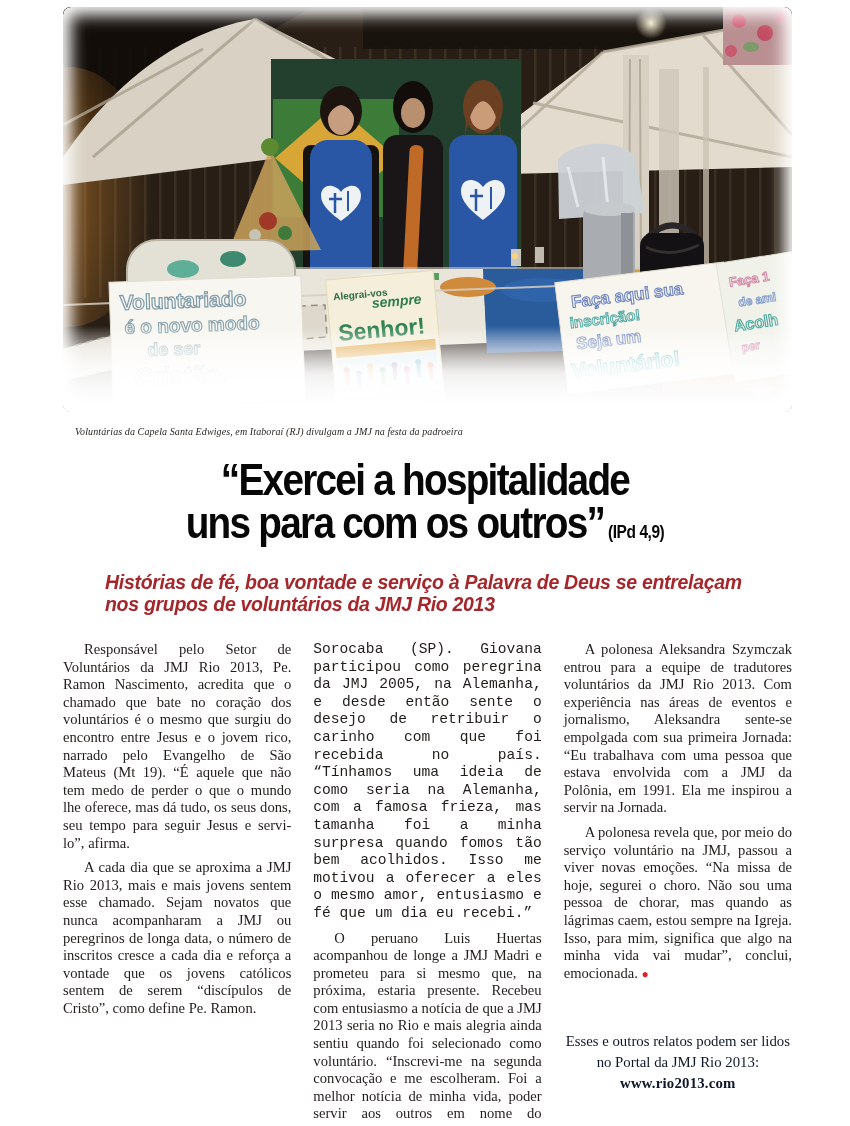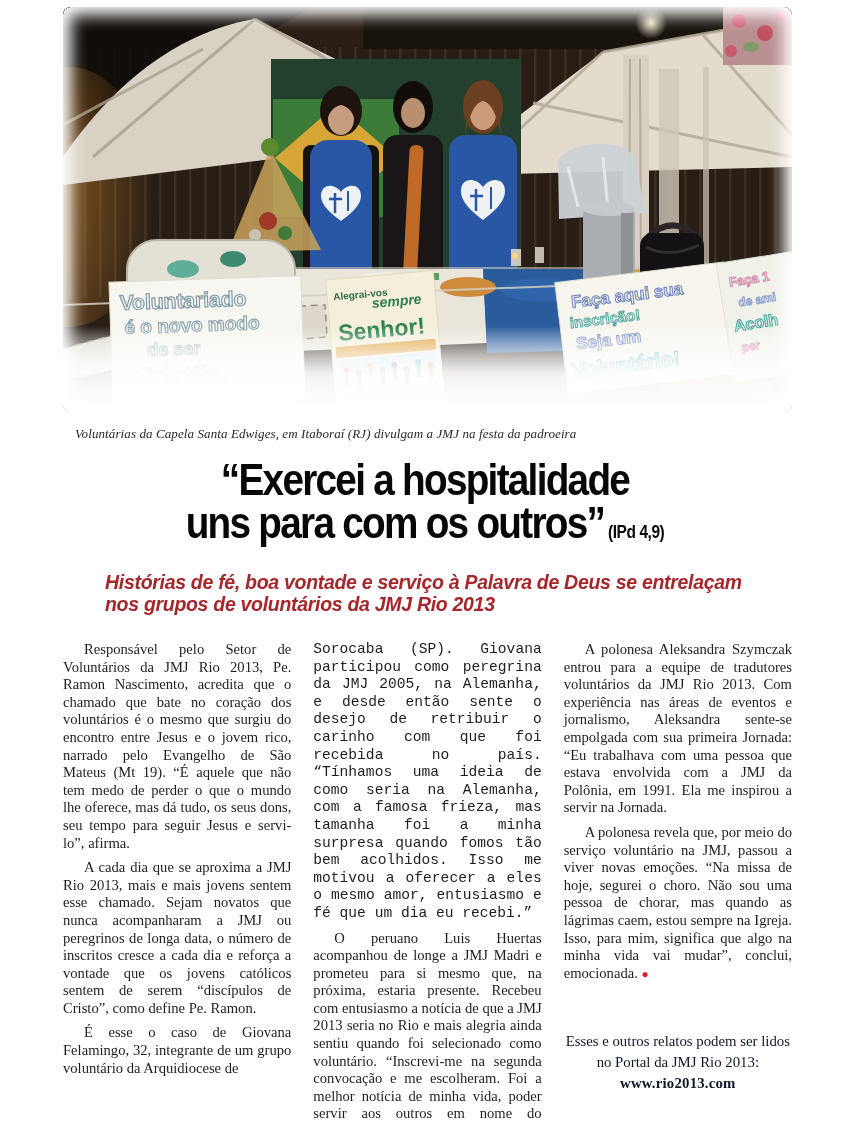--- a/index.html
+++ b/index.html
@@ -19,21 +19,21 @@
     pointer-events:none;
   }
   .photo-vignette{
     position:absolute; inset:0; pointer-events:none;
     box-shadow:inset 0 0 16px 8px #ffffff;
     border-radius:8px;
   }
   
   .caption{
     position:absolute; left:75px; top:426px; width:700px;
-    font-style:italic; font-size:13px; color:#2b2622; letter-spacing:.1px;
+    font-style:italic; font-size:10px; color:#2b2622; letter-spacing:.1px;
   }
   
   .headline{
     position:absolute; left:0; top:458px; width:850px; text-align:center;
     font-family:"Liberation Sans", sans-serif; font-weight:bold;
     font-size:45px; line-height:43px; color:#070707; letter-spacing:-2px;
     transform:scaleX(.86); transform-origin:center top;
   }
   .headline .ref{font-size:18px; letter-spacing:-.5px;}
   
@@ -291,21 +291,20 @@
     <div>“Exercei a hospitalidade</div>
     <div><span>uns para com os outros”</span><span class="ref"> (IPd 4,9)</span></div>
   </div>
 
   <div class="subtitle">Histórias de fé, boa vontade e serviço à Palavra de Deus se entrelaçam nos grupos de voluntários da JMJ Rio 2013</div>
 
   <div class="columns">
     <div class="col">
       <p>Responsável pelo Setor de Voluntários da JMJ Rio 2013, Pe. Ramon Nascimento, acredita que o chamado que bate no coração dos voluntários é o mesmo que surgiu do encontro entre Jesus e o jovem rico, narrado pelo Evangelho de São Mateus (Mt 19). “É aquele que não tem medo de perder o que o mundo lhe oferece, mas dá tudo, os seus dons, seu tempo para seguir Jesus e servi-lo”, afirma.</p>
       <p>A cada dia que se aproxima a JMJ Rio 2013, mais e mais jovens sentem esse chamado. Sejam novatos que nunca acompanharam a JMJ ou peregrinos de longa data, o número de inscritos cresce a cada dia e reforça a vontade que os jovens católicos sentem de serem “discípulos de Cristo”, como define Pe. Ramon.</p>
-      <p>É esse o caso de Giovana Felamingo, 32, integrante de um grupo voluntário da Arquidiocese de</p>
     </div>
     <div class="col">
       <p class="noindent">Sorocaba (SP). Giovana participou como peregrina da JMJ 2005, na Alemanha, e desde então sente o desejo de retribuir o carinho com que foi recebida no país. “Tínhamos uma ideia de como seria na Alemanha, com a famosa frieza, mas tamanha foi a minha surpresa quando fomos tão bem acolhidos. Isso me motivou a oferecer a eles o mesmo amor, entusiasmo e fé que um dia eu recebi.”</p>
       <p>O peruano Luis Huertas acompanhou de longe a JMJ Madri e prometeu para si mesmo que, na próxima, estaria presente. Recebeu com entusiasmo a notícia de que a JMJ 2013 seria no Rio e mais alegria ainda sentiu quando foi selecionado como voluntário. “Inscrevi-me na segunda convocação e  me escolheram. Foi a melhor notícia de minha vida, poder servir aos outros em nome do Senhor!”</p>
     </div>
     <div class="col">
       <p>A polonesa Aleksandra Szymczak entrou para a equipe de tradutores voluntários da  JMJ Rio 2013. Com experiência nas áreas de eventos e jornalismo, Aleksandra sente-se empolgada com sua primeira Jornada: “Eu trabalhava com uma pessoa que estava envolvida com a JMJ da Polônia, em 1991. Ela me inspirou a servir na Jornada.</p>
       <p><span>A polonesa revela que, por meio do serviço voluntário na JMJ, passou a viver novas emoções. “Na missa de hoje, segurei o choro. Não sou uma pessoa de chorar, mas quando as lágrimas caem, estou sempre na Igreja. Isso, para mim, significa que algo na minha vida vai mudar”, conclui, emocionada. </span><span class="end-dot">●</span></p>
       <div class="footnote">
         <span>Esses e outros relatos podem ser lidos no Portal da JMJ Rio 2013: </span><b>www.rio2013.com</b>

